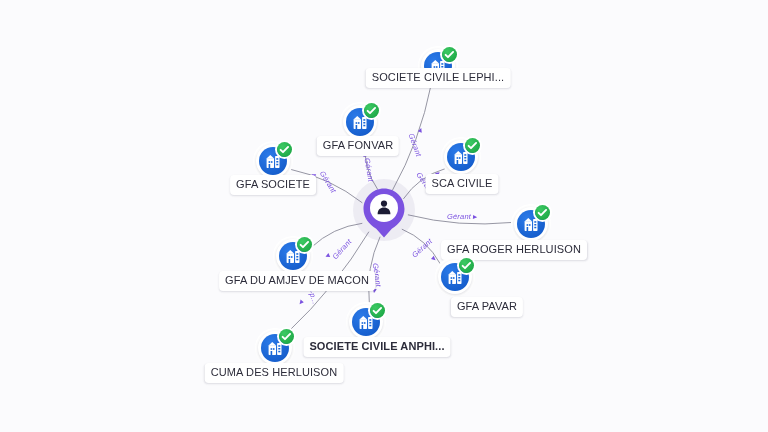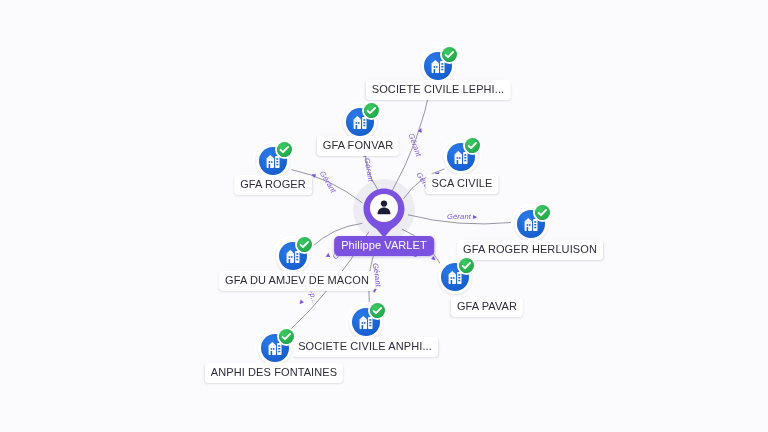--- a/index.html
+++ b/index.html
@@ -200,21 +200,21 @@
             <rect x="11.3" y="8.0" width="2.0" height="1.5" fill="#1565d8"></rect>
             <rect x="11.3" y="10.8" width="2.0" height="1.5" fill="#1565d8"></rect>
           </svg>
         </div>
         <div class="check-badge">
           <svg width="11" height="11" viewBox="0 0 11 11" xmlns="http://www.w3.org/2000/svg">
             <path d="M1.6 5.8 L4.0 8.2 L9.1 2.9" stroke="#ffffff" stroke-width="1.9" fill="none" stroke-linecap="round" stroke-linejoin="round"></path>
           </svg>
         </div>
       </div>
-      <div class="node-label" style="left: 438px; top: 80px;">SOCIETE CIVILE LEPHI...</div>
+      <div class="node-label" style="left: 438px; top: 68px;">SOCIETE CIVILE LEPHI...</div>
       <div class="company-node" style="left: 360px; top: 122px;">
         <div class="company-disc">
           <svg class="company-glyph" viewBox="0 0 16 16">
             <rect x="1.6" y="5.4" width="7.4" height="9.6" rx="0.7" fill="#ffffff"></rect>
             <path d="M1.2 5.8 L5.3 2.1 L9.4 5.8 Z" fill="#ffffff"></path>
             <rect x="3.6" y="8.2" width="1.6" height="1.6" fill="#1565d8"></rect>
             <rect x="5.9" y="8.2" width="1.6" height="1.6" fill="#1565d8"></rect>
             <rect x="3.6" y="11.0" width="1.6" height="4.0" fill="#1565d8"></rect>
             <rect x="10.1" y="3.0" width="4.4" height="12.0" rx="0.7" fill="#ffffff"></rect>
             <rect x="11.3" y="5.2" width="2.0" height="1.5" fill="#1565d8"></rect>
@@ -242,21 +242,21 @@
             <rect x="11.3" y="8.0" width="2.0" height="1.5" fill="#1565d8"></rect>
             <rect x="11.3" y="10.8" width="2.0" height="1.5" fill="#1565d8"></rect>
           </svg>
         </div>
         <div class="check-badge">
           <svg width="11" height="11" viewBox="0 0 11 11" xmlns="http://www.w3.org/2000/svg">
             <path d="M1.6 5.8 L4.0 8.2 L9.1 2.9" stroke="#ffffff" stroke-width="1.9" fill="none" stroke-linecap="round" stroke-linejoin="round"></path>
           </svg>
         </div>
       </div>
-      <div class="node-label" style="left: 273px; top: 175px;">GFA ROGER</div>
+      <div class="node-label" style="left: 273px; top: 175px;">GFA SOCIETE</div>
       <div class="company-node" style="left: 461px; top: 157px;">
         <div class="company-disc">
           <svg class="company-glyph" viewBox="0 0 16 16">
             <rect x="1.6" y="5.4" width="7.4" height="9.6" rx="0.7" fill="#ffffff"></rect>
             <path d="M1.2 5.8 L5.3 2.1 L9.4 5.8 Z" fill="#ffffff"></path>
             <rect x="3.6" y="8.2" width="1.6" height="1.6" fill="#1565d8"></rect>
             <rect x="5.9" y="8.2" width="1.6" height="1.6" fill="#1565d8"></rect>
             <rect x="3.6" y="11.0" width="1.6" height="4.0" fill="#1565d8"></rect>
             <rect x="10.1" y="3.0" width="4.4" height="12.0" rx="0.7" fill="#ffffff"></rect>
             <rect x="11.3" y="5.2" width="2.0" height="1.5" fill="#1565d8"></rect>
@@ -284,21 +284,21 @@
             <rect x="11.3" y="8.0" width="2.0" height="1.5" fill="#1565d8"></rect>
             <rect x="11.3" y="10.8" width="2.0" height="1.5" fill="#1565d8"></rect>
           </svg>
         </div>
         <div class="check-badge">
           <svg width="11" height="11" viewBox="0 0 11 11" xmlns="http://www.w3.org/2000/svg">
             <path d="M1.6 5.8 L4.0 8.2 L9.1 2.9" stroke="#ffffff" stroke-width="1.9" fill="none" stroke-linecap="round" stroke-linejoin="round"></path>
           </svg>
         </div>
       </div>
-      <div class="node-label" style="left: 530px; top: 240px;">GFA ROGER HERLUISON</div>
+      <div class="node-label" style="left: 514px; top: 240px;">GFA ROGER HERLUISON</div>
       <div class="company-node" style="left: 455px; top: 277px;">
         <div class="company-disc">
           <svg class="company-glyph" viewBox="0 0 16 16">
             <rect x="1.6" y="5.4" width="7.4" height="9.6" rx="0.7" fill="#ffffff"></rect>
             <path d="M1.2 5.8 L5.3 2.1 L9.4 5.8 Z" fill="#ffffff"></path>
             <rect x="3.6" y="8.2" width="1.6" height="1.6" fill="#1565d8"></rect>
             <rect x="5.9" y="8.2" width="1.6" height="1.6" fill="#1565d8"></rect>
             <rect x="3.6" y="11.0" width="1.6" height="4.0" fill="#1565d8"></rect>
             <rect x="10.1" y="3.0" width="4.4" height="12.0" rx="0.7" fill="#ffffff"></rect>
             <rect x="11.3" y="5.2" width="2.0" height="1.5" fill="#1565d8"></rect>
@@ -326,42 +326,42 @@
             <rect x="11.3" y="8.0" width="2.0" height="1.5" fill="#1565d8"></rect>
             <rect x="11.3" y="10.8" width="2.0" height="1.5" fill="#1565d8"></rect>
           </svg>
         </div>
         <div class="check-badge">
           <svg width="11" height="11" viewBox="0 0 11 11" xmlns="http://www.w3.org/2000/svg">
             <path d="M1.6 5.8 L4.0 8.2 L9.1 2.9" stroke="#ffffff" stroke-width="1.9" fill="none" stroke-linecap="round" stroke-linejoin="round"></path>
           </svg>
         </div>
       </div>
-      <div class="node-label" style="left: 365px; top: 337px;">SOCIETE CIVILE ANPHI...</div>
+      <div class="node-label" style="left: 377px; top: 337px; font-weight: bold;">SOCIETE CIVILE ANPHI...</div>
       <div class="company-node" style="left: 275px; top: 348px;">
         <div class="company-disc">
           <svg class="company-glyph" viewBox="0 0 16 16">
             <rect x="1.6" y="5.4" width="7.4" height="9.6" rx="0.7" fill="#ffffff"></rect>
             <path d="M1.2 5.8 L5.3 2.1 L9.4 5.8 Z" fill="#ffffff"></path>
             <rect x="3.6" y="8.2" width="1.6" height="1.6" fill="#1565d8"></rect>
             <rect x="5.9" y="8.2" width="1.6" height="1.6" fill="#1565d8"></rect>
             <rect x="3.6" y="11.0" width="1.6" height="4.0" fill="#1565d8"></rect>
             <rect x="10.1" y="3.0" width="4.4" height="12.0" rx="0.7" fill="#ffffff"></rect>
             <rect x="11.3" y="5.2" width="2.0" height="1.5" fill="#1565d8"></rect>
             <rect x="11.3" y="8.0" width="2.0" height="1.5" fill="#1565d8"></rect>
             <rect x="11.3" y="10.8" width="2.0" height="1.5" fill="#1565d8"></rect>
           </svg>
         </div>
         <div class="check-badge">
           <svg width="11" height="11" viewBox="0 0 11 11" xmlns="http://www.w3.org/2000/svg">
             <path d="M1.6 5.8 L4.0 8.2 L9.1 2.9" stroke="#ffffff" stroke-width="1.9" fill="none" stroke-linecap="round" stroke-linejoin="round"></path>
           </svg>
         </div>
       </div>
-      <div class="node-label" style="left: 274px; top: 363px;">ANPHI DES FONTAINES</div>
+      <div class="node-label" style="left: 274px; top: 363px;">CUMA DES HERLUISON</div>
       <div class="company-node" style="left: 293px; top: 256px;">
         <div class="company-disc">
           <svg class="company-glyph" viewBox="0 0 16 16">
             <rect x="1.6" y="5.4" width="7.4" height="9.6" rx="0.7" fill="#ffffff"></rect>
             <path d="M1.2 5.8 L5.3 2.1 L9.4 5.8 Z" fill="#ffffff"></path>
             <rect x="3.6" y="8.2" width="1.6" height="1.6" fill="#1565d8"></rect>
             <rect x="5.9" y="8.2" width="1.6" height="1.6" fill="#1565d8"></rect>
             <rect x="3.6" y="11.0" width="1.6" height="4.0" fill="#1565d8"></rect>
             <rect x="10.1" y="3.0" width="4.4" height="12.0" rx="0.7" fill="#ffffff"></rect>
             <rect x="11.3" y="5.2" width="2.0" height="1.5" fill="#1565d8"></rect>
@@ -383,15 +383,14 @@
     <svg class="pin-shape" viewBox="0 0 44 52" xmlns="http://www.w3.org/2000/svg">
       <path d="M22 1.5 C10.6 1.5 1.5 10.6 1.5 22 C1.5 30.5 7 37.3 14.2 41.8 L22 50.5 L29.8 41.8 C37 37.3 42.5 30.5 42.5 22 C42.5 10.6 33.4 1.5 22 1.5 Z" fill="#7b52e0"></path>
       <circle cx="22" cy="21" r="14" fill="#ffffff"></circle>
     </svg>
     <svg class="person-glyph" viewBox="0 0 18 18" xmlns="http://www.w3.org/2000/svg">
       <circle cx="9" cy="5.6" r="3.1" fill="#1c1c34"></circle>
       <path d="M2.6 16.2 C2.6 11.6 5.5 9.6 9 9.6 C12.5 9.6 15.4 11.6 15.4 16.2 Z" fill="#1c1c34"></path>
     </svg>
   </div>
 
-  <div class="person-label" id="person-label" style="left: 384px; top: 236px;">Philippe VARLET</div>
 
 </div>
 
 </body></html>

